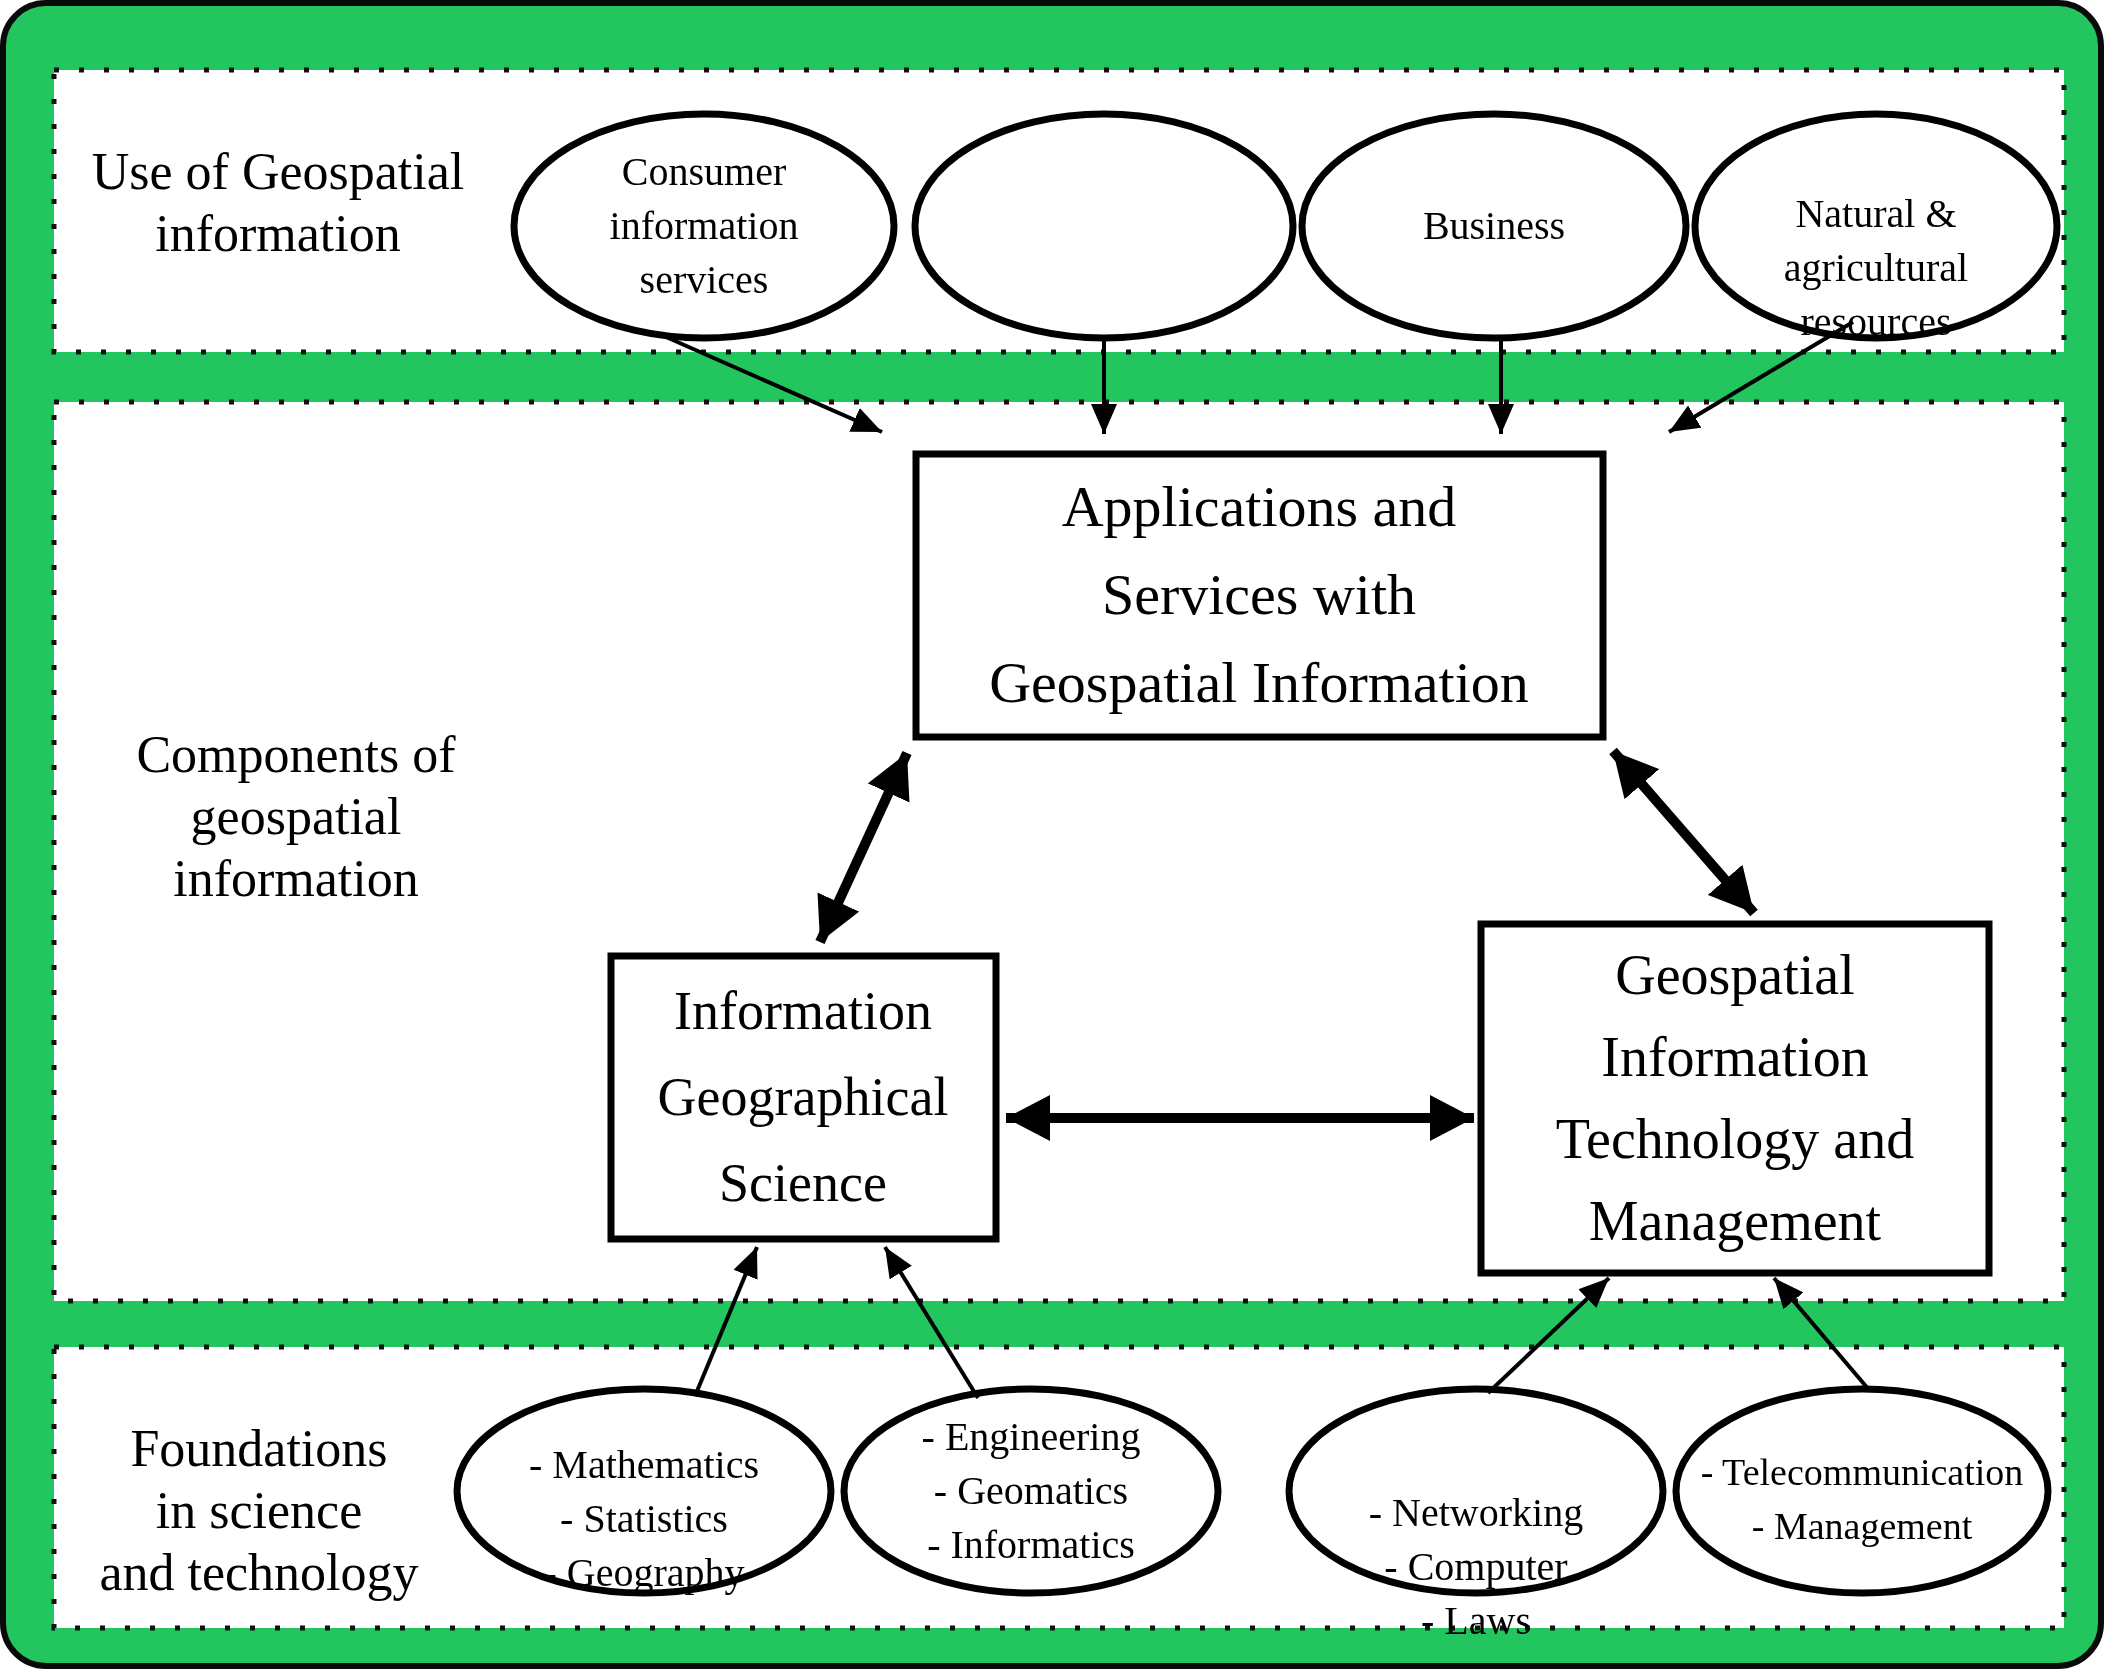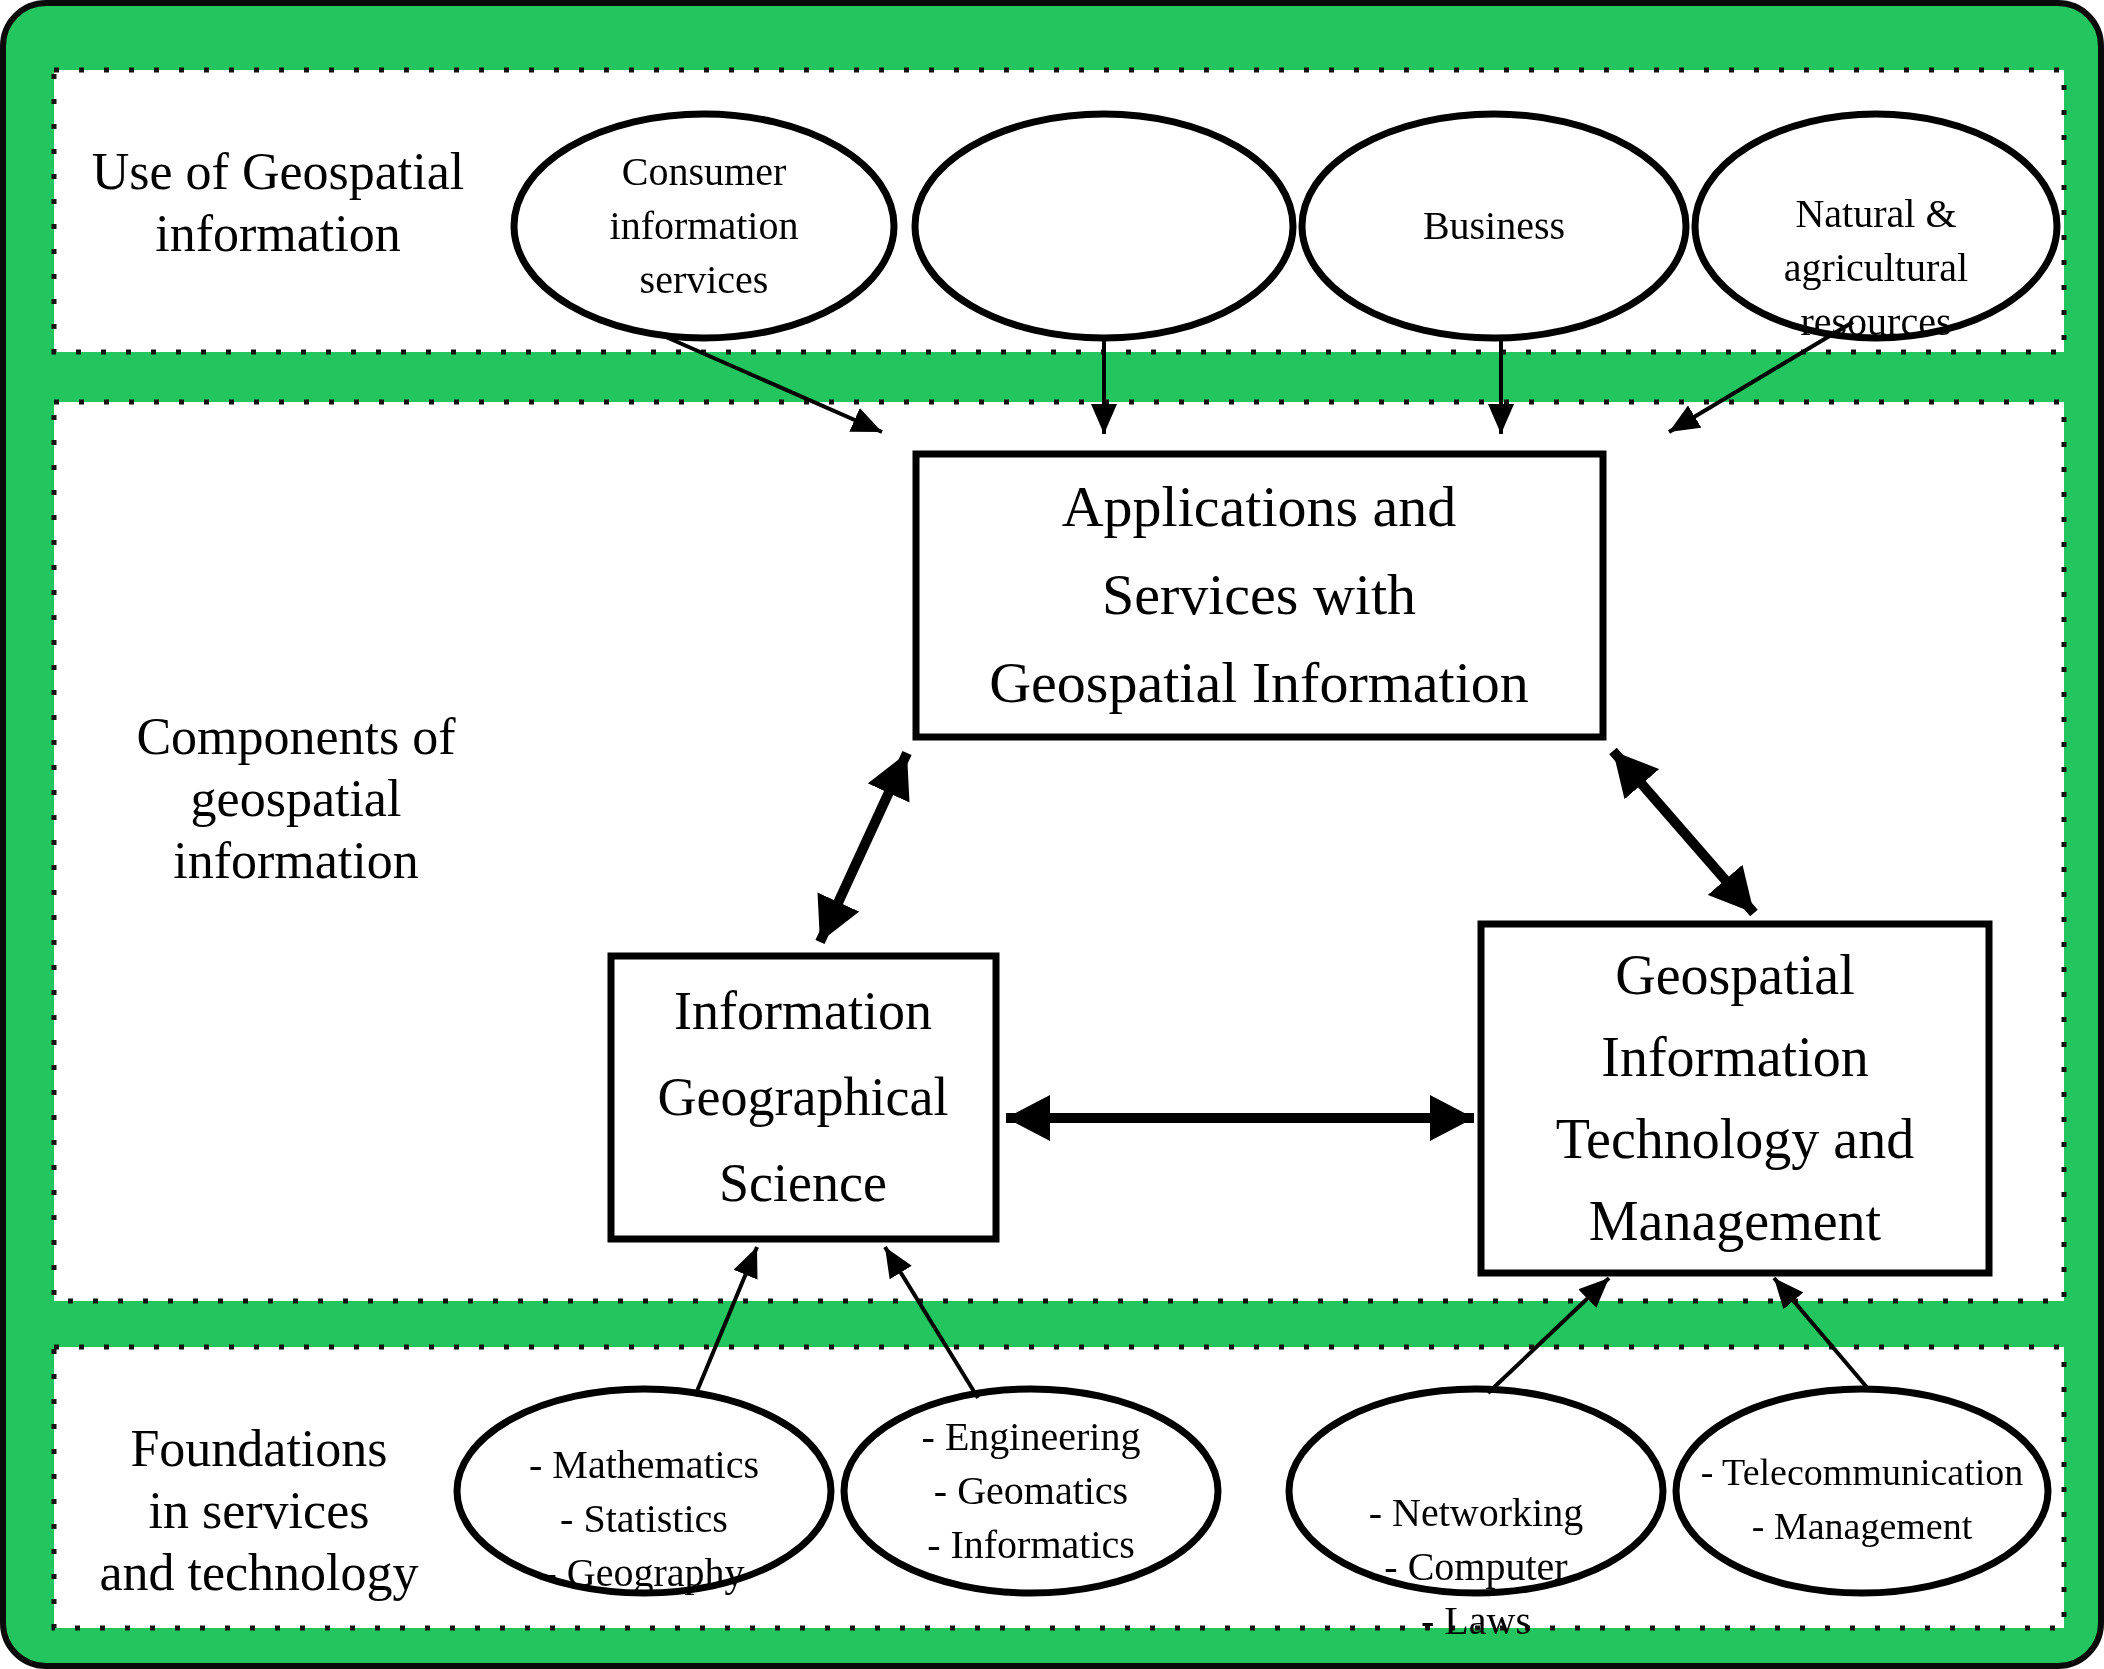--- a/index.html
+++ b/index.html
@@ -73,25 +73,25 @@
     <line x1="1482" y1="1387" x2="1603" y2="1272" stroke="#000" stroke-width="4" marker-end="url(#ah-thin)"></line>
     <line x1="1864" y1="1385" x2="1768" y2="1272" stroke="#000" stroke-width="4" marker-end="url(#ah-thin)"></line>
 
     <line x1="814" y1="936" x2="901" y2="747" stroke="#000" stroke-width="10" marker-start="url(#ah-thick)" marker-end="url(#ah-thick)"></line>
     <line x1="1607" y1="745" x2="1748" y2="907" stroke="#000" stroke-width="10" marker-start="url(#ah-thick)" marker-end="url(#ah-thick)"></line>
     <line x1="1000" y1="1112" x2="1468" y2="1112" stroke="#000" stroke-width="10" marker-start="url(#ah-thick)" marker-end="url(#ah-thick)"></line>
   </svg>
 
   <div class="lbl band-label" style="left:42px;  top:135px;  width:460px;">Use of Geospatial
 information</div>
-  <div class="lbl band-label" style="left:60px;  top:700px;  width:460px;">Components of
+  <div class="lbl band-label" style="left:60px;  top:718px;  width:460px;">Components of
 geospatial
 information</div>
   <div class="lbl band-label" style="left:23px;  top:1412px; width:460px;">Foundations
-in services
+in science
 and technology</div>
 
   <div class="lbl node-label" style="left:518px;  top:139px; width:360px;">Consumer
 information
 services</div>
   <div class="lbl node-label" style="left:1308px; top:193px; width:360px;">Business</div>
   <div class="lbl node-label" style="left:1690px; top:149px; width:360px;margin-top:32px;">Natural &amp;
 agricultural
 resources</div>
 

